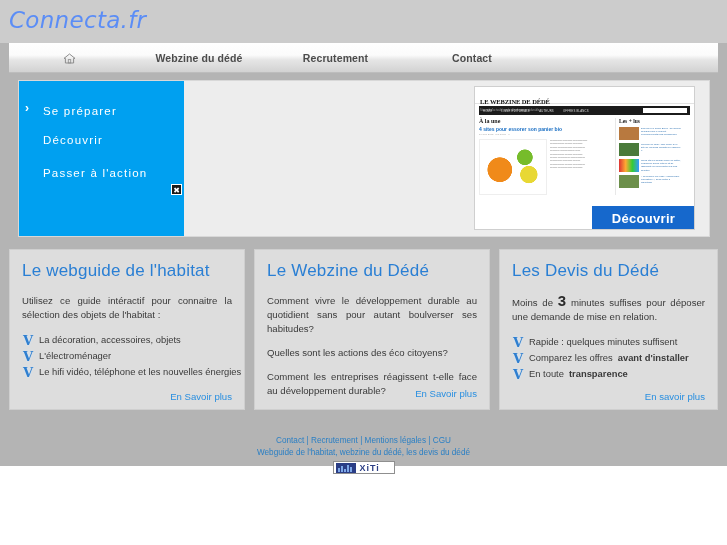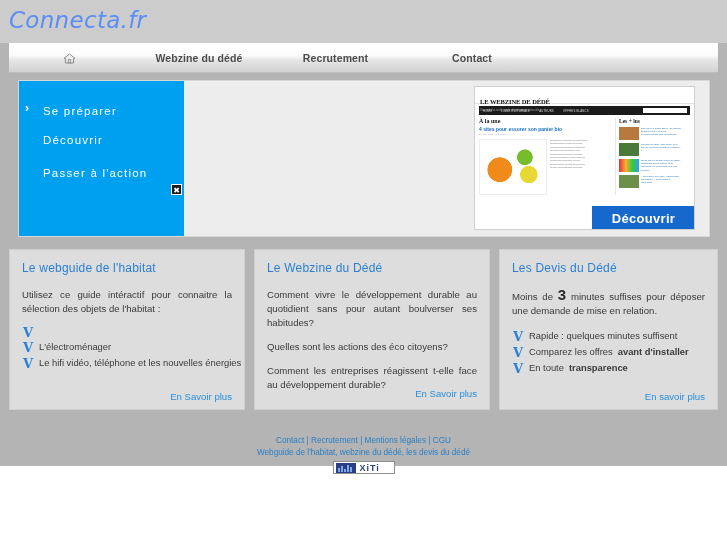--- a/index.html
+++ b/index.html
@@ -167,21 +167,21 @@
   .col {
     background: #dddddd;
     border: 1px solid #cfcfcf;
     padding: 11px 12px 8px 12px;
     position: relative;
   }
   .col.c1 { width: 236px; }
   .col.c2 { width: 236px; }
   .col.c3 { width: 219px; }
   .col h3 {
-    color: #2a7fd4; font-size: 12px; font-weight: normal;
+    color: #2a7fd4; font-size: 17px; font-weight: normal;
     letter-spacing: 0.2px; margin-bottom: 13px;
   }
   .col p {
     font-size: 9.6px; color: #3a3a3a; line-height: 14px;
     text-align: justify; margin-bottom: 10px;
   }
   .col p .big3 { font-size: 15px; font-weight: bold; color:#2b2b2b; }
   .bullets { list-style: none; margin-top: 4px; }
   .bullets li {
     font-size: 9.4px; color: #3a3a3a;
@@ -318,20 +318,21 @@
     </div>
 
     <div class="cols">
 
       <div class="col c1">
         <h3>Le webguide de l'habitat</h3>
         <p>Utilisez ce guide intéractif pour connaitre la sélection des objets de l'habitat :</p>
         <ul class="bullets">
           <li>
             <span class="vmark">V</span>
+            <span>La décoration, accessoires, objets</span>
           </li>
           <li>
             <span class="vmark">V</span>
             <span>L'électroménager</span>
           </li>
           <li>
             <span class="vmark">V</span>
             <span>Le hifi vidéo, téléphone et les nouvelles énergies</span>
           </li>
         </ul>

